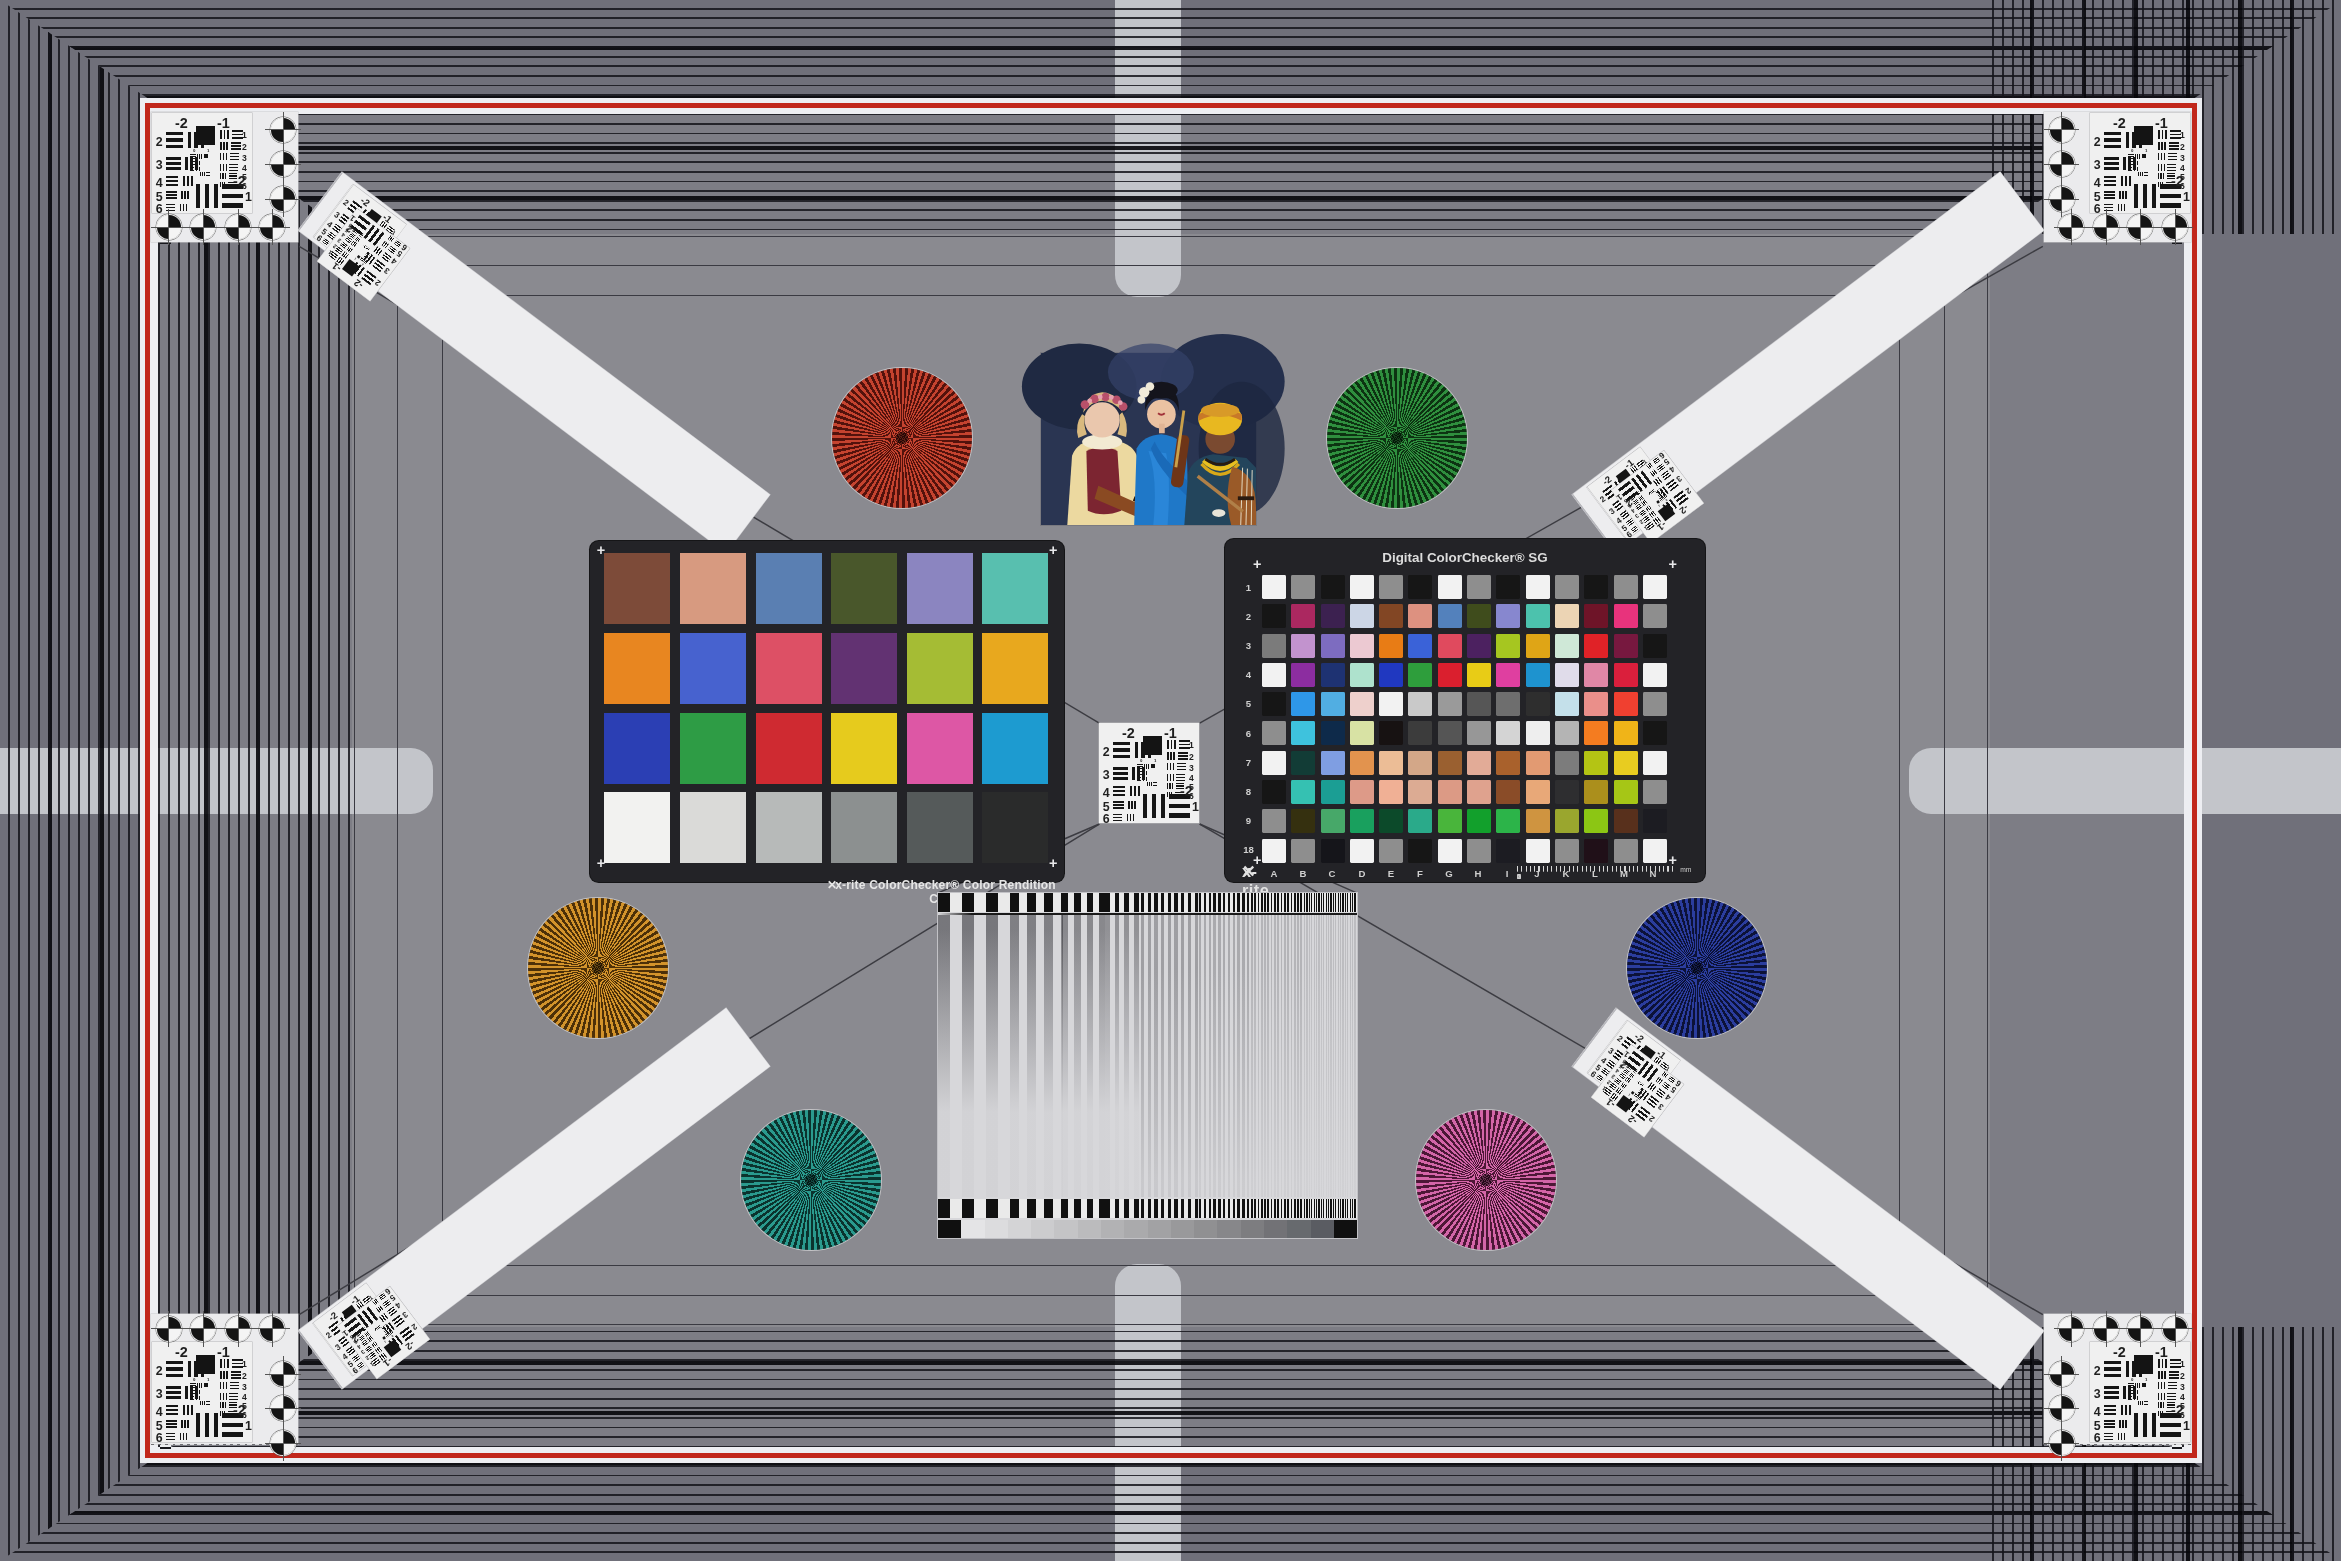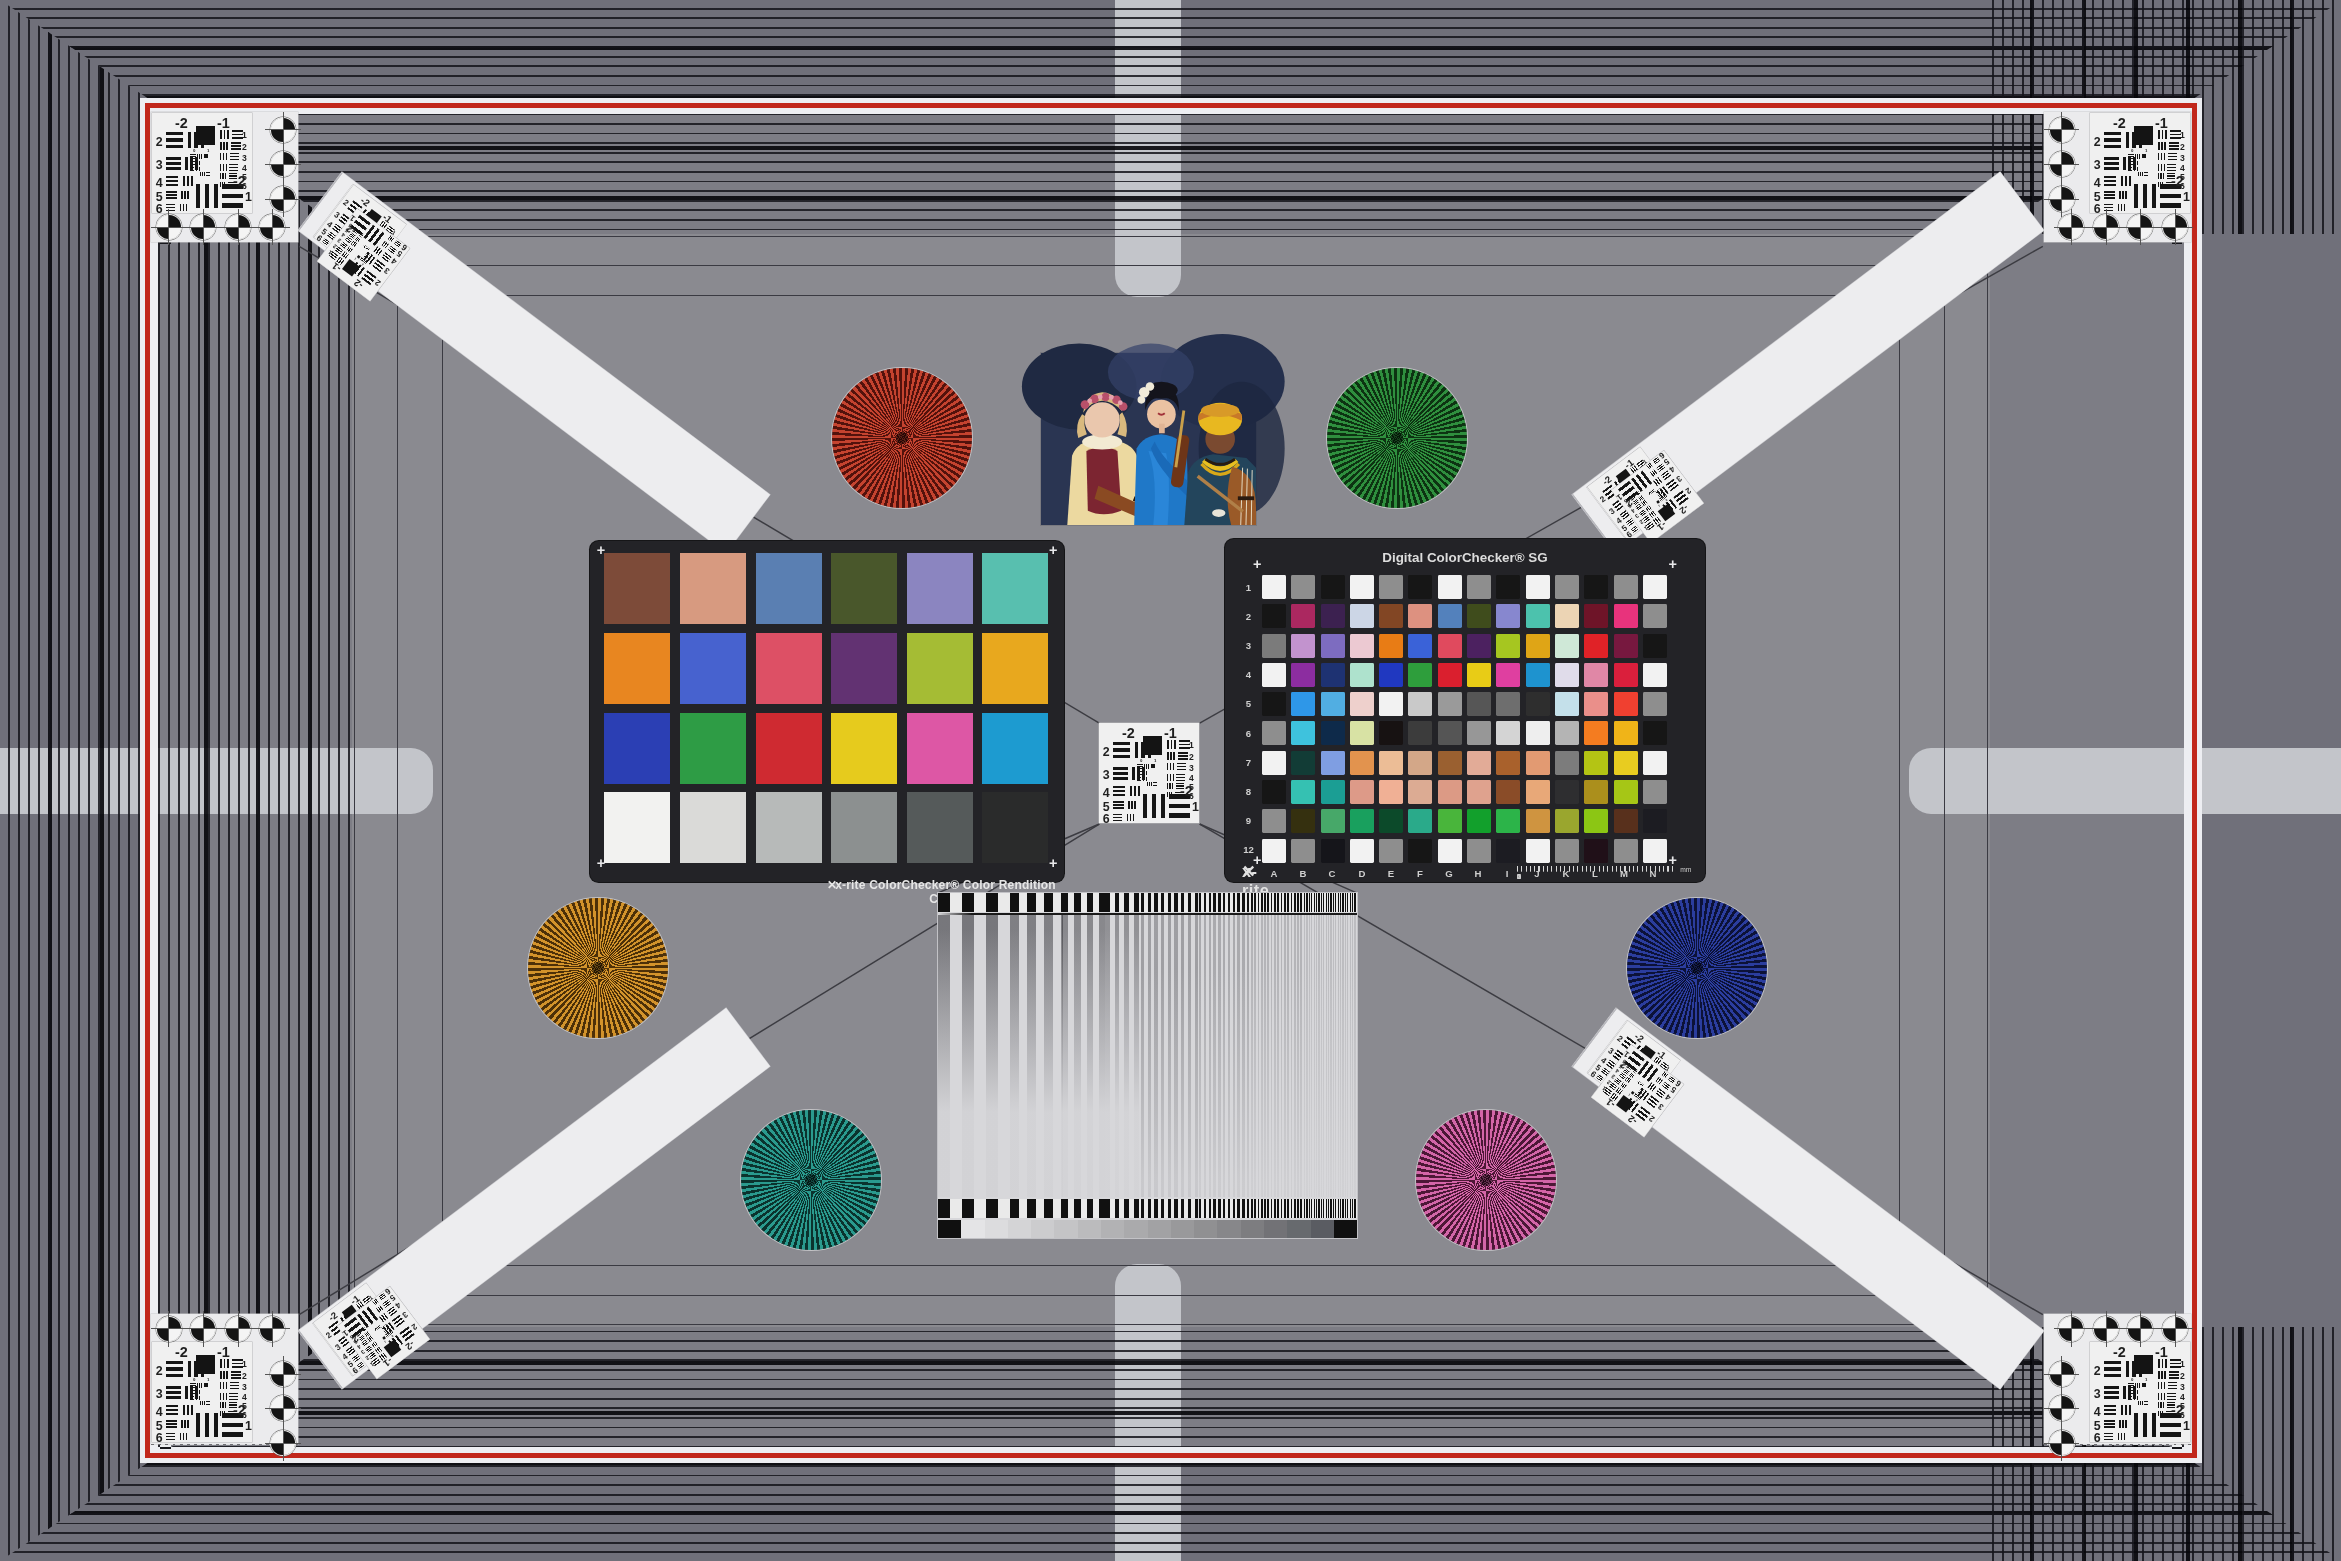--- a/index.html
+++ b/index.html
@@ -1616,21 +1616,21 @@
     <div class="sg-rows">
         <span style="top: 6.7px;">1</span>
         <span style="top: 36px;">2</span>
         <span style="top: 65px;">3</span>
         <span style="top: 94px;">4</span>
         <span style="top: 123px;">5</span>
         <span style="top: 153px;">6</span>
         <span style="top: 182px;">7</span>
         <span style="top: 211px;">8</span>
         <span style="top: 240px;">9</span>
-        <span style="top: 269px;">12</span>
+        <span style="top: 269px;">18</span>
       </div>
     <div class="sg-cols">
         <span style="left: 0px;">A</span>
         <span style="left: 29px;">B</span>
         <span style="left: 58px;">C</span>
         <span style="left: 88px;">D</span>
         <span style="left: 117px;">E</span>
         <span style="left: 146px;">F</span>
         <span style="left: 175px;">G</span>
         <span style="left: 204px;">H</span>

